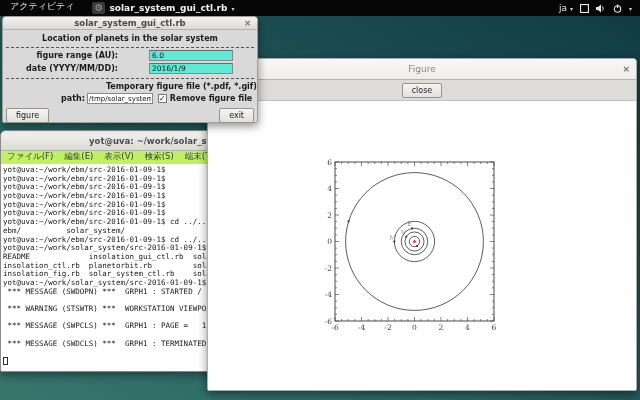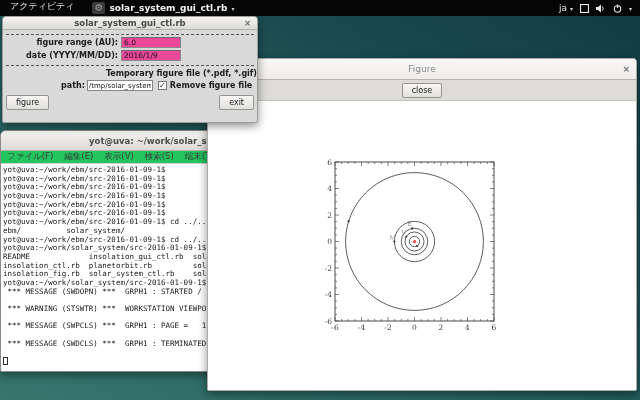--- a/index.html
+++ b/index.html
@@ -24,42 +24,42 @@
   .titlebar { background:linear-gradient(#f4f3f1,#dcdad7); border-bottom:1px solid #b5b1ac;
               position:relative; text-align:center; color:#4a4a4a; font-weight:bold; }
   .close-x { position:absolute; right:6px; top:50%; transform:translateY(-50%); color:#6e6e6e; font-weight:bold; }
 
   
   .dialog { left:2px; top:16px; width:256px; height:107px; background:#d9d9d9;
             border:1px solid #a09e9a; border-radius:4px 4px 2px 2px; z-index:4; font-size:8px; }
   .dialog .titlebar { height:13px; line-height:13px; font-size:8.5px; border-radius:3px 3px 0 0; }
   .dlg-heading { text-align:center; font-weight:bold; color:#1c1c1c; padding-top:4px; font-size:8px; }
   .dlg-sep { border-top:1px dashed #555; margin:4px 3px 0 3px; }
-  .dlg-row { display:flex; align-items:center; margin-top:2px; }
+  .dlg-row { display:flex; align-items:center; margin-top:2px;gap:28px; }
   .dlg-label { width:118px; text-align:right; font-weight:bold; color:#1c1c1c; padding-right:3px; }
-  .dlg-entry { width:60px; height:11px; border:1px solid #888; border-top-color:#6a6a6a; background:#ec4899;
+  .dlg-entry { width:84px; height:11px; border:1px solid #888; border-top-color:#6a6a6a; background:#5eead4;
                font-size:7.5px; font-family:"DejaVu Sans", sans-serif; padding:0 2px; color:#111; }
   .dlg-temp-head { text-align:right; font-weight:bold; color:#1c1c1c; padding-top:3px; }
   .path-row { display:flex; align-items:center; margin-top:2px; padding-left:58px; }
   .path-label { font-weight:bold; color:#1c1c1c; padding-right:2px; }
   .path-entry { width:66px; height:11px; border:1px solid #888; background:#fff; font-size:7px;
                 font-family:"DejaVu Sans", sans-serif; padding:0 1px; color:#111; }
   .chk { width:9px; height:9px; background:#fff; border:1px solid #777; margin:0 3px 0 5px;
          font-size:8px; line-height:8px; text-align:center; color:#111; }
   .chk-label { font-weight:bold; color:#1c1c1c; }
   .btn-row { display:flex; justify-content:space-between; padding:4px 3px 0 3px; }
   .tk-btn { background:linear-gradient(#f7f6f5,#e2e0dd); border:1px solid #96948f; border-radius:2px;
             font-size:8px; color:#1c1c1c; padding:2px 9px; font-family:"DejaVu Sans", sans-serif; }
 
   
   .terminal { left:0; top:130px; width:402px; height:242px; background:#fff; border:1px solid #8d8b87;
               border-radius:6px 6px 2px 2px; z-index:1; }
   .terminal .titlebar { height:20px; line-height:20px; font-size:8.5px; border-radius:5px 5px 0 0; }
   .term-title { position:absolute; left:88px; top:0; color:#4c4c4c; }
-  .menubar { height:13px; background:#22c55e; border-bottom:1px solid #d5d2ce; display:flex;
+  .menubar { height:13px; background:#bef264; border-bottom:1px solid #d5d2ce; display:flex;
              align-items:flex-end; gap:11px; padding-left:6px; font-size:8.5px; color:#3a3a3a; overflow:hidden; white-space:nowrap; }
   .term-body { font-family:"DejaVu Sans Mono", monospace; font-size:7.5px; line-height:8.7px;
                color:#161616; padding:2px 0 0 2px; white-space:pre; overflow:hidden; height:205px; }
   .tline { height:8.7px; }
   .cursor { display:inline-block; width:4.5px; height:7.5px; border:1px solid #2e2e2e; vertical-align:top; }
 
   
   .figure { left:207px; top:58px; width:430px; height:333px; background:#fff; border:1px solid #aeaca8;
             border-radius:4px 4px 2px 2px; z-index:2; }
   .figure .titlebar { height:21px; line-height:21px; font-size:9px; color:#8a8a8a; font-weight:normal;
@@ -263,20 +263,21 @@
           <circle cx="206.5" cy="140.5" r="1.6" fill="#ff4242"></circle>
         </svg>
     </div>
   </div>
 
   <div class="win dialog">
     <div class="titlebar">
       <span>solar_system_gui_ctl.rb</span>
       <span class="close-x">×</span>
     </div>
+    <div class="dlg-heading">Location of planets in the solar system</div>
     <div class="dlg-sep"></div>
     <div class="dlg-row">
       <span class="dlg-label">figure range (AU):</span>
       <input class="dlg-entry" value="6.0" style="">
     </div>
     <div class="dlg-row">
       <span class="dlg-label">date (YYYY/MM/DD):</span>
       <input class="dlg-entry" value="2016/1/9" style="">
     </div>
     <div class="dlg-sep"></div>

